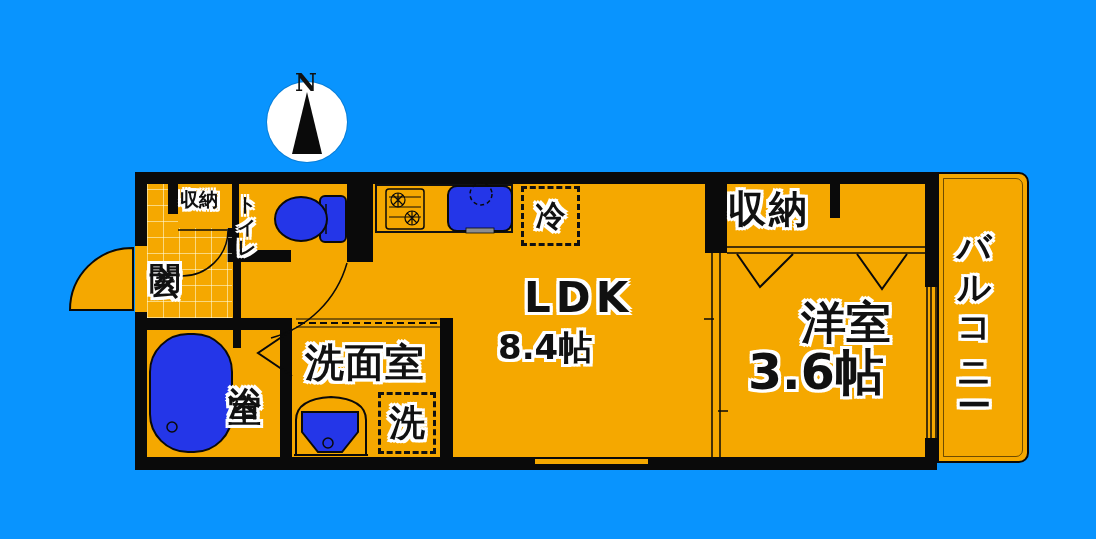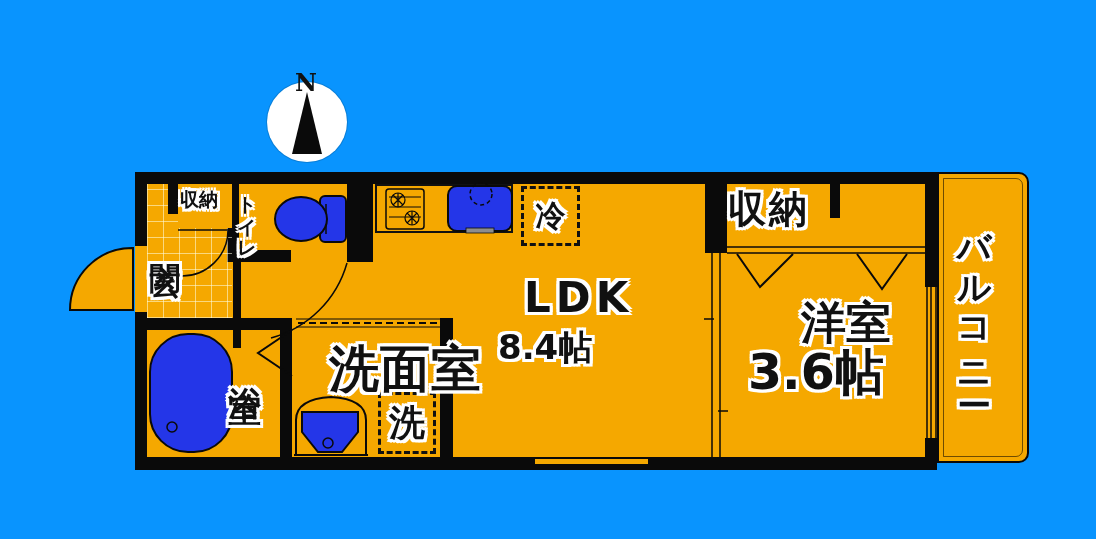--- a/index.html
+++ b/index.html
@@ -140,21 +140,21 @@
       <line x1="927" y1="285" x2="927" y2="440" class="thin"></line>
       <line x1="931" y1="285" x2="931" y2="440" class="thin"></line>
       <line x1="936" y1="285" x2="936" y2="440" class="thin"></line>
     </g>
   </svg>
 
   <div class="lbl" style="left:180px;top:190px;font-size:19px;">収納</div>
   <div class="lbl vert" style="left:237px;top:182px;font-size:19px;letter-spacing:1px;">トイレ</div>
   <div class="lbl vert" style="left:149px;top:240px;font-size:31px;">玄関</div>
   <div class="lbl vert" style="left:227px;top:360px;font-size:33px;letter-spacing:5px;">浴室</div>
-  <div class="lbl" style="left:305px;top:343px;font-size:50px;letter-spacing:1px;margin-left:24px;">洗面室</div>
+  <div class="lbl" style="left:305px;top:343px;font-size:39px;letter-spacing:1px;">洗面室</div>
   <div class="lbl" style="left:524px;top:276px;font-size:42px;letter-spacing:5px;">LDK</div>
   <div class="lbl" style="left:498px;top:330px;font-size:34px;">8.4帖</div>
   <div class="lbl" style="left:728px;top:190px;font-size:38px;letter-spacing:3px;">収納</div>
   <div class="lbl" style="left:773px;top:299px;font-size:45px;margin-left:28px;">洋室</div>
   <div class="lbl" style="left:748px;top:347px;font-size:49px;text-align:right;">3.6帖</div>
   <div class="lbl vert" style="left:956px;top:208px;font-size:34px;letter-spacing:6px;">バルコニー</div>
 
 </div>
 
 </body></html>

